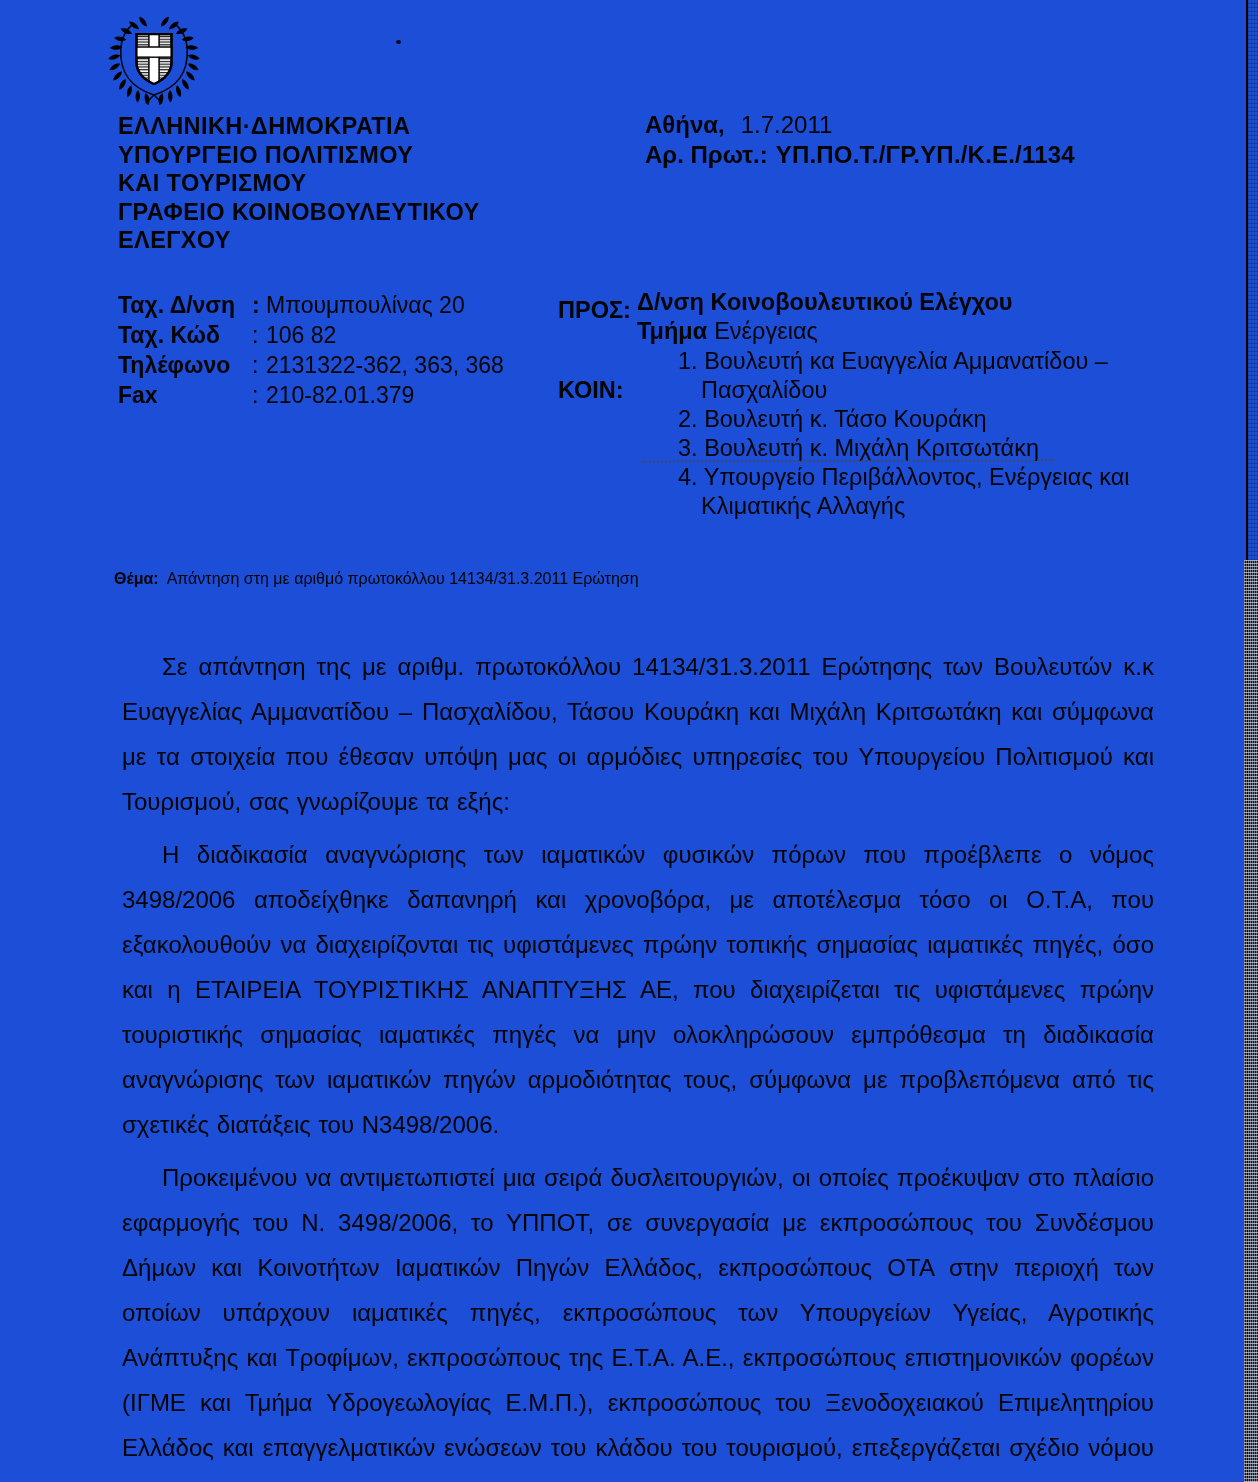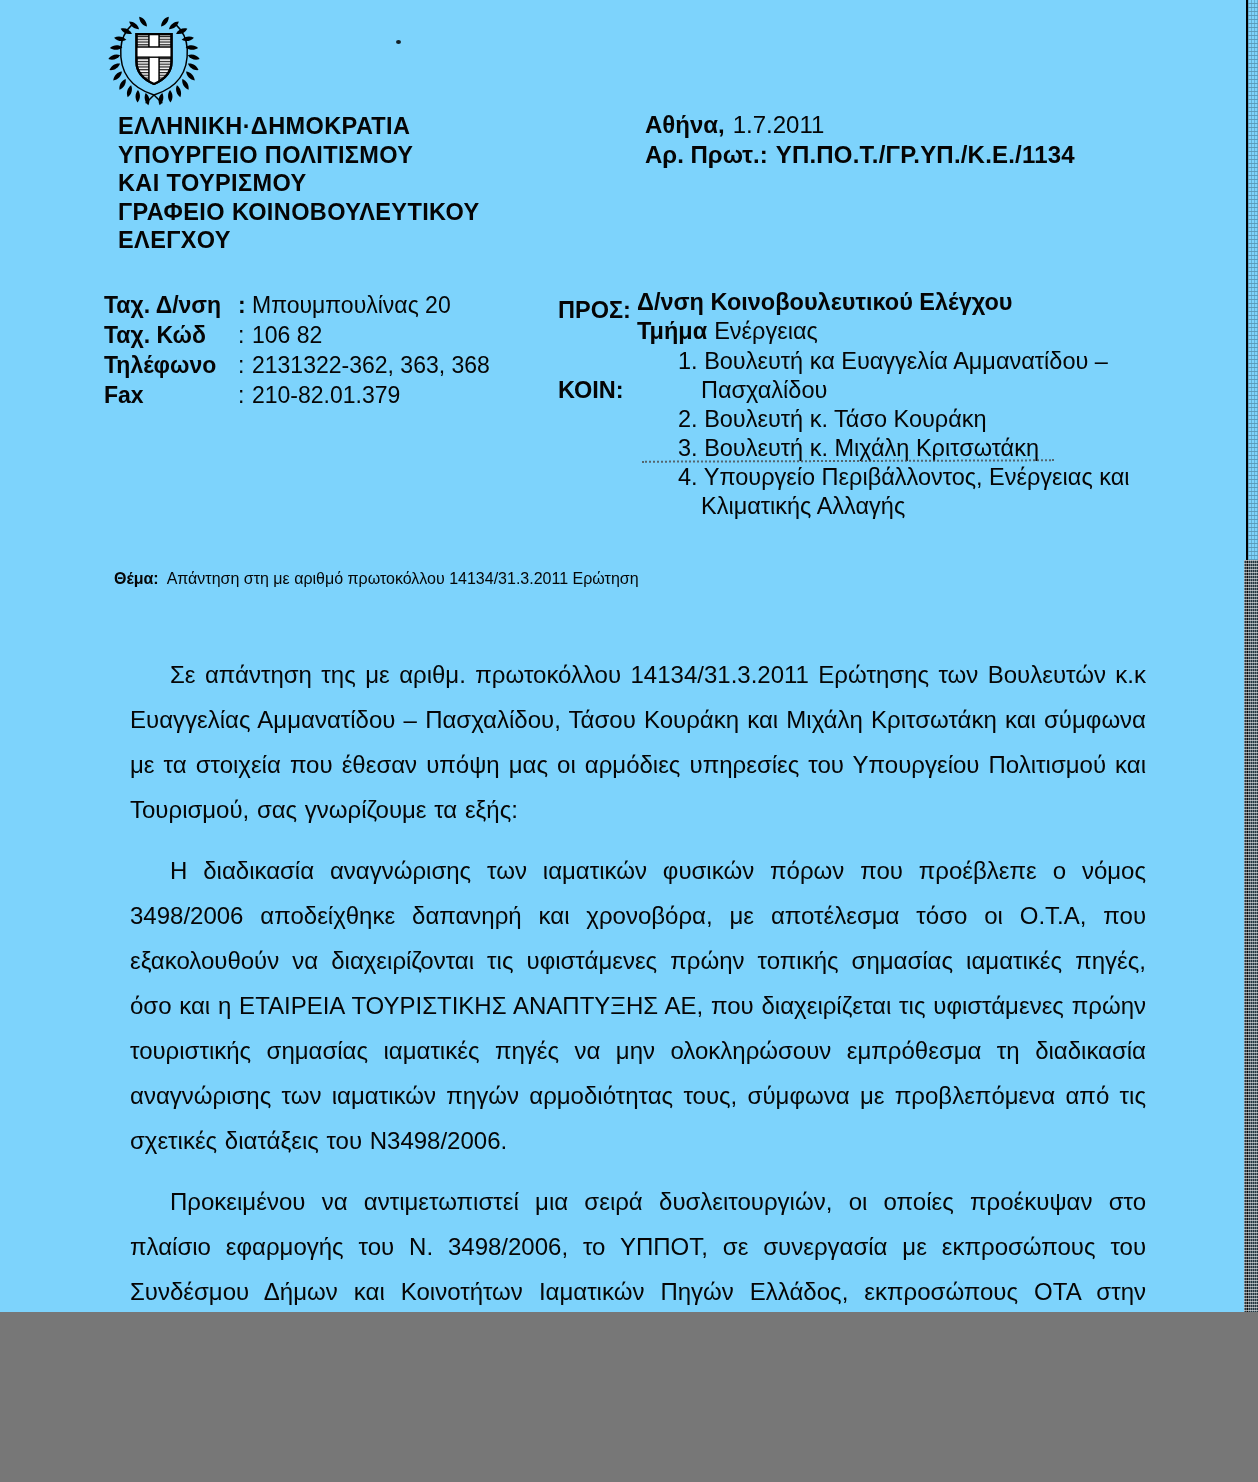--- a/index.html
+++ b/index.html
@@ -1,36 +1,36 @@
 <!DOCTYPE html>
 <html><head>
 <meta charset="utf-8">
 <style>
   html,body{margin:0;padding:0;background:#777;}
   .page{
-    position:relative; width:1258px; height:1312px; margin:0 auto;
-    background:#7dd3fc; overflow:hidden;
+    position:relative; width:1258px; height:1482px; margin:0 auto;
+    background:#1d4ed8; overflow:hidden;
     font-family:"Liberation Sans","DejaVu Sans",sans-serif;
     color:#050505;
   }
   
   .emblem{position:absolute; left:106px; top:4px; width:96px; height:110px;}
   
   .org-block{
     position:absolute; left:118px; top:112px;
     font-size:23.5px; font-weight:bold; line-height:28.5px; letter-spacing:.4px;
     white-space:nowrap;
   }
   
   .header-right{position:absolute; left:645px; top:110px; font-size:24px; line-height:30px; white-space:nowrap;}
   .header-right .lbl{font-weight:bold;}
-  .header-right .val{margin-left:8px;}
+  .header-right .val{margin-left:16px;}
   .header-right .bold-val{margin-left:8px; font-weight:bold; letter-spacing:.2px;}
   
-  .contact{position:absolute; left:104px; top:290px; font-size:23px; line-height:30px; white-space:nowrap;}
+  .contact{position:absolute; left:118px; top:290px; font-size:23px; line-height:30px; white-space:nowrap;}
   .c-row{display:flex;}
   .c-label{font-weight:bold; width:134px; flex:0 0 134px;}
   .c-sep{font-weight:bold; width:14px; flex:0 0 14px;}
   .c-value{}
   .contact .c-row:nth-child(2) .c-sep,
   .contact .c-row:nth-child(3) .c-sep,
   .contact .c-row:nth-child(4) .c-sep{font-weight:normal;}
   
   .recipients{position:absolute; left:558px; top:288px; width:600px; font-size:23.5px; line-height:29px;}
   .to-label,.cc-label{position:absolute; left:0; font-weight:bold;}
@@ -42,21 +42,21 @@
   .cc-lines{margin-left:120px; margin-top:1px;}
   .cc-line{white-space:nowrap;}
   .cc-line.cont{margin-left:23px;}
   
   .subject{position:absolute; left:114px; top:570px; font-size:16px; white-space:nowrap;}
   .subject .lbl{font-weight:bold;}
   .subject .txt{margin-left:8px;}
   
   .body-text{position:absolute; left:114px; top:636px; width:1048px;}
   .body-text p{
-    margin:16px; font-size:24px; line-height:45px;
+    margin:8px; font-size:24px; line-height:45px;
     text-align:justify; text-indent:40px; word-spacing:1px;
   }
   .body-text p.cut{text-align-last:justify; -moz-text-align-last:justify;}
   
   .artifact-dot{position:absolute; left:396px; top:40px; width:5px; height:4px; background:#000; border-radius:50%; opacity:.85;}
   .artifact-dotted{
     position:absolute; left:642px; top:460px; width:412px; height:0;
     border-top:2px dotted #4a4a4a; transform:rotate(-0.2deg); opacity:.8;
   }
   .edge-line{position:absolute; left:1246px; top:0; width:2px; height:1482px; background:#000;}

